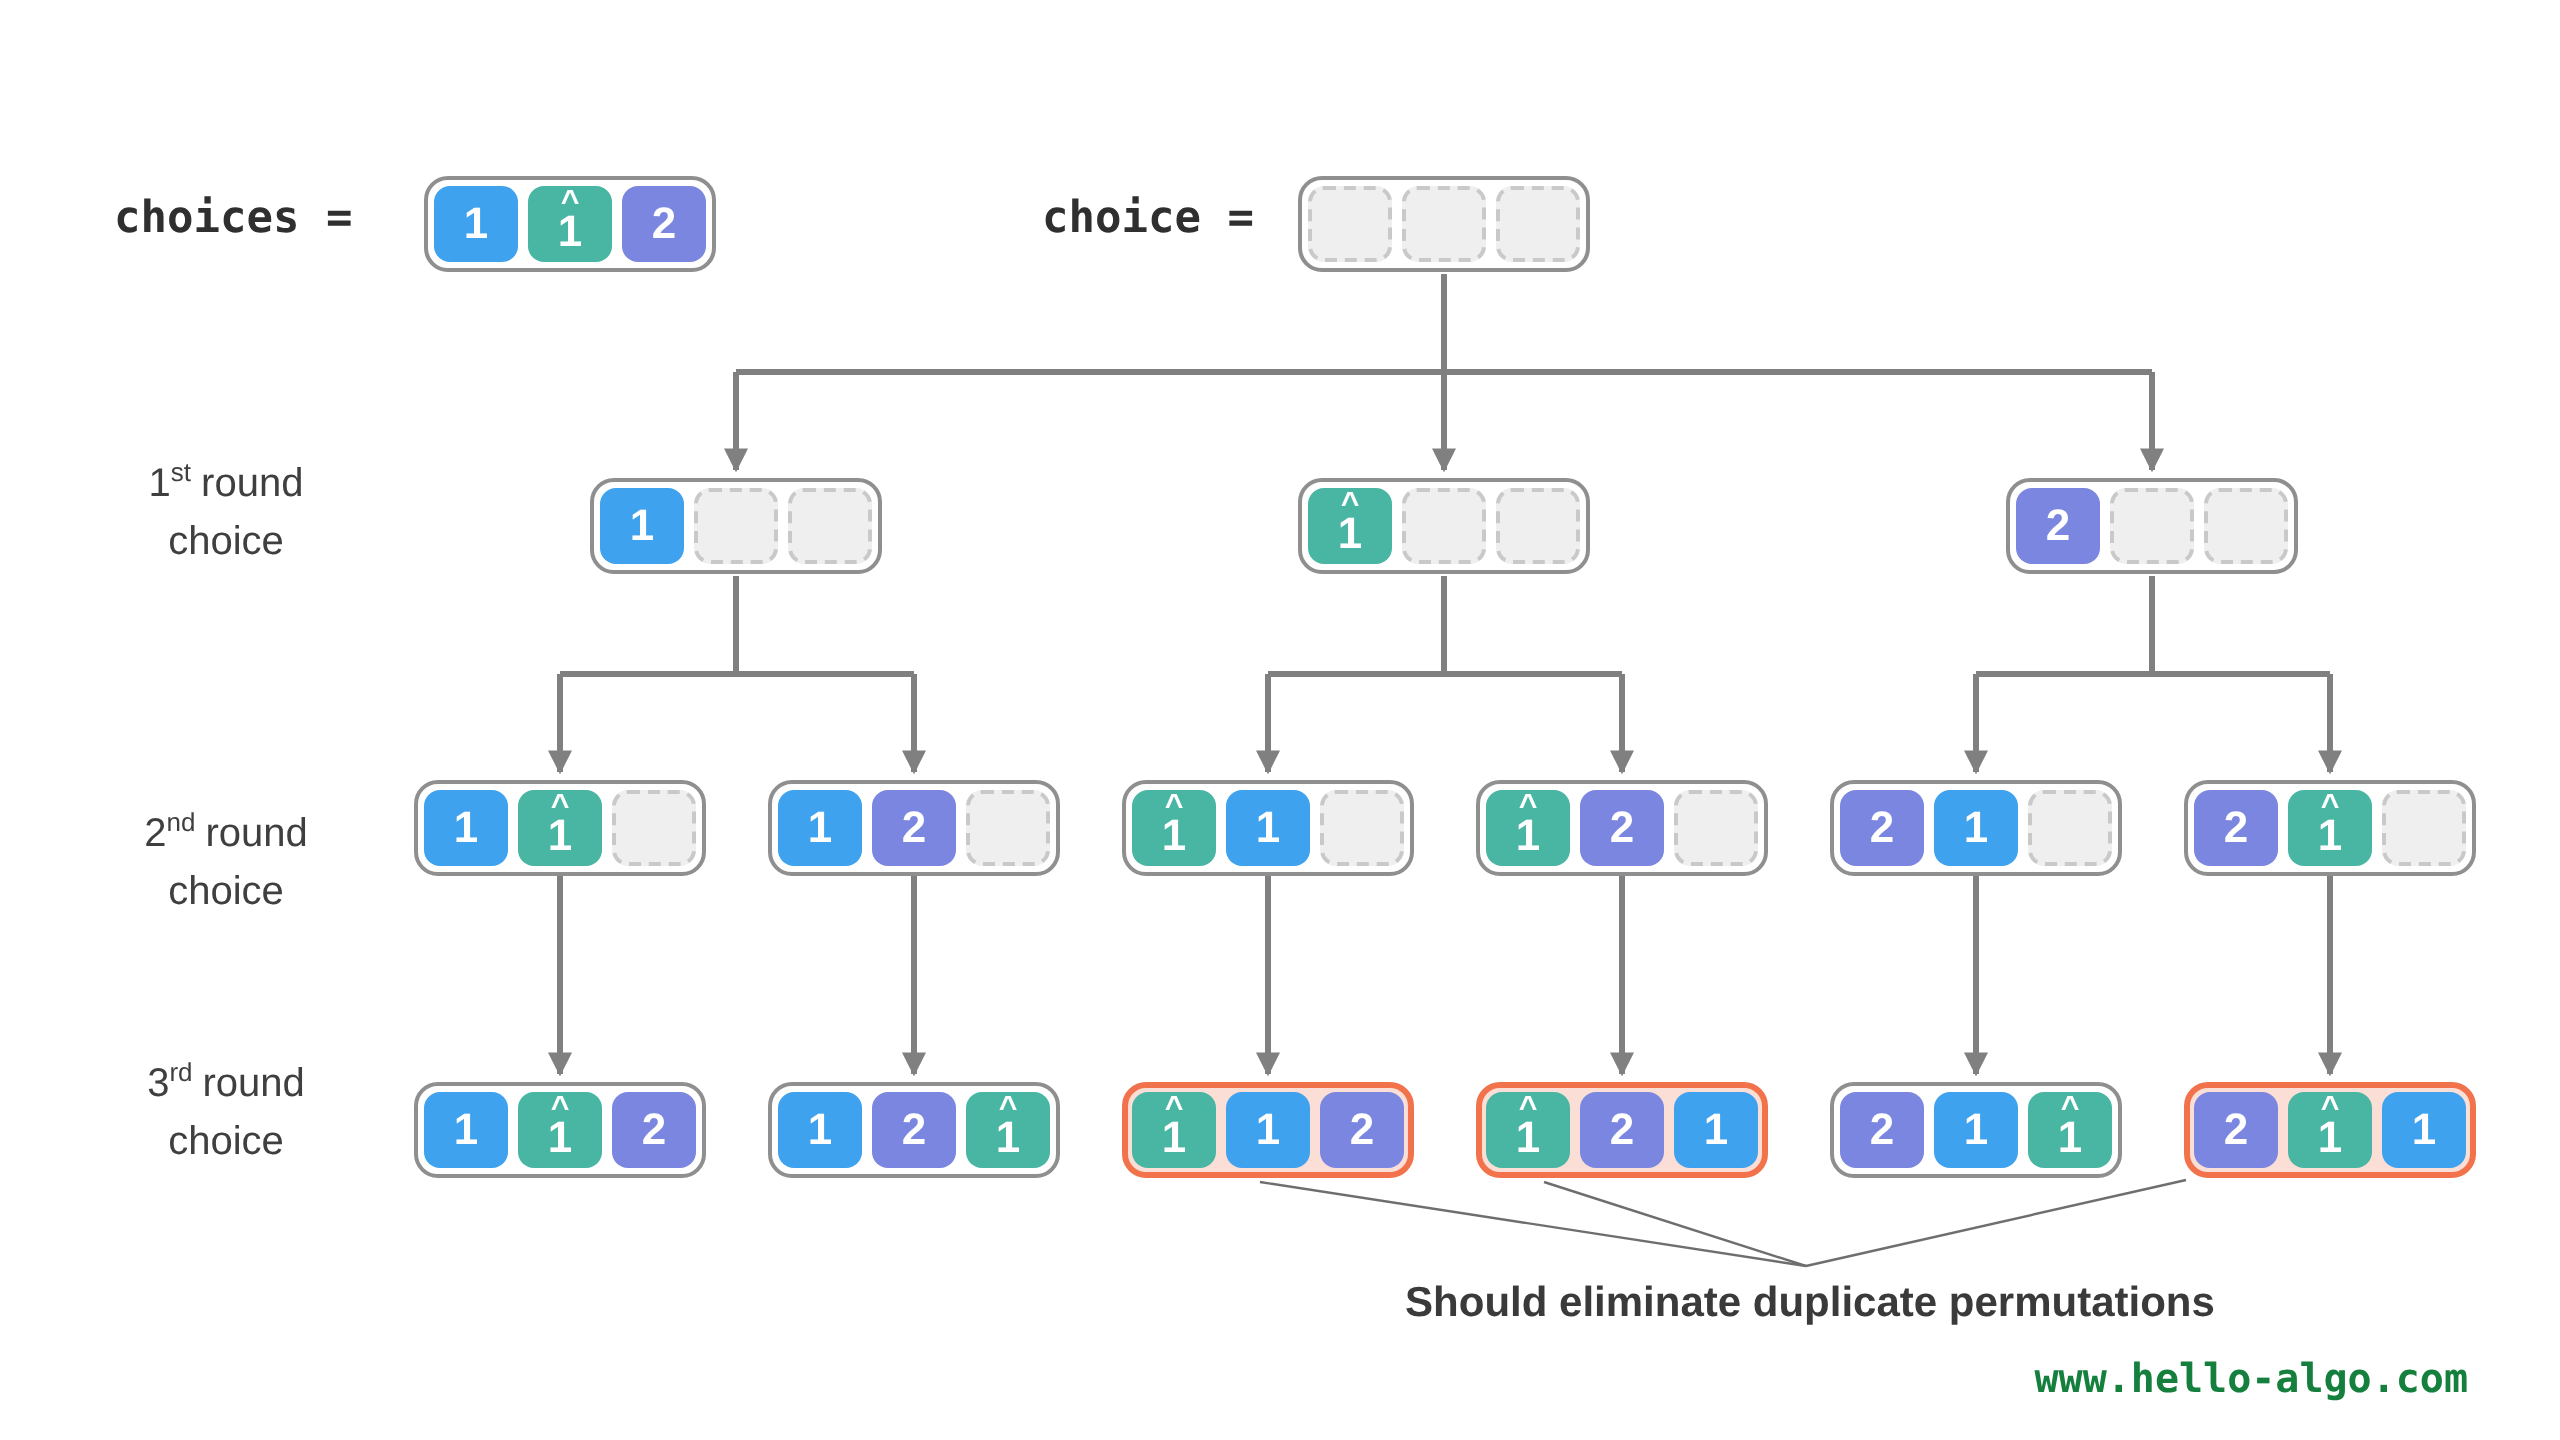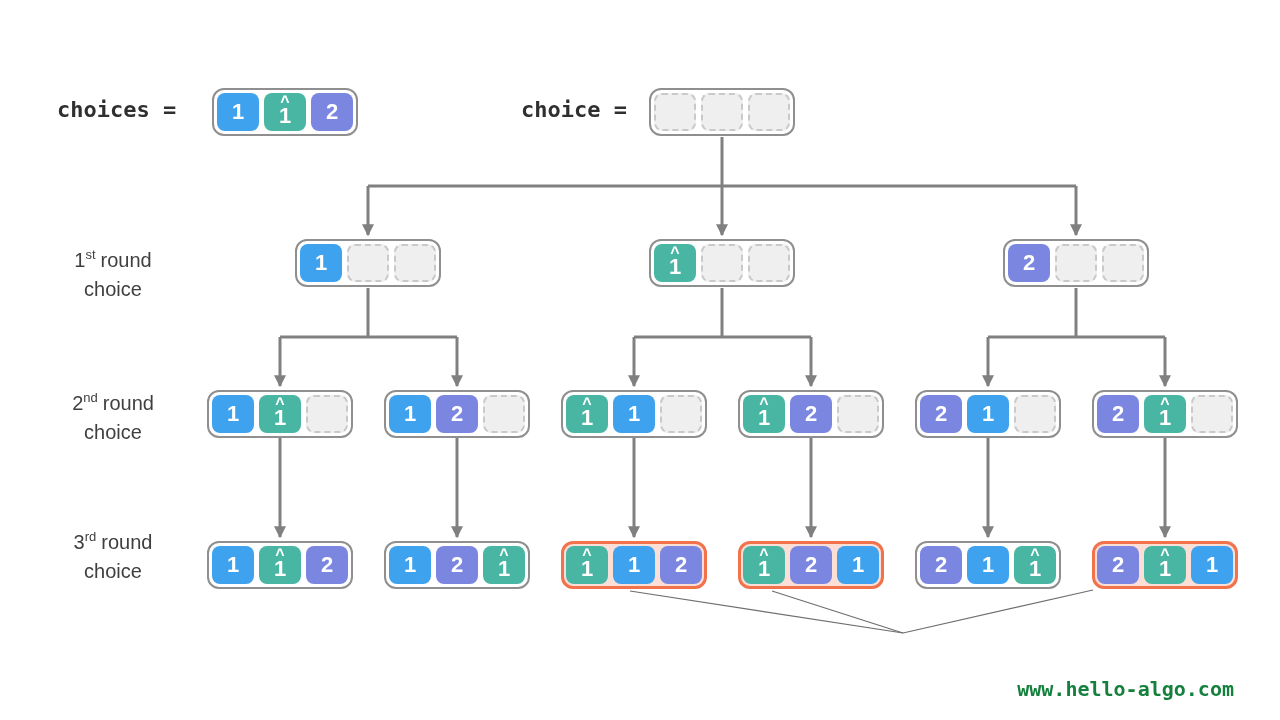--- a/index.html
+++ b/index.html
@@ -95,25 +95,25 @@
       </div>
     </div>
 
   <div class="eq-label" style="left:521px;top:97px">choice =</div>
   <div class="node" style="left:649px;top:88px">
       <div class="cell empty"></div>
       <div class="cell empty"></div>
       <div class="cell empty"></div>
     </div>
 
-  <div class="rowlabel" style="top:246px">
+  <div class="rowlabel" style="top:228px">
     <span>1</span><sup>st</sup><span class="word">round</span><br>
     <span>choice</span>
   </div>
-  <div class="rowlabel" style="top:389px">
+  <div class="rowlabel" style="top:403px">
     <span>2</span><sup>nd</sup><span class="word">round</span><br>
     <span>choice</span>
   </div>
   <div class="rowlabel" style="top:528px">
     <span>3</span><sup>rd</sup><span class="word">round</span><br>
     <span>choice</span>
   </div>
 
   <div class="node" style="left:295px;top:239px">
       <div class="cell blue">
@@ -263,15 +263,16 @@
       </div>
       <div class="cell teal">
         <span class="hat">^</span>
         <span class="digit">1</span>
       </div>
       <div class="cell blue">
         <span class="digit">1</span>
       </div>
     </div>
 
+  <div class="annotation">Should eliminate duplicate permutations</div>
   <div class="watermark">www.hello-algo.com</div>
 
 </div>
 
 </body></html>

